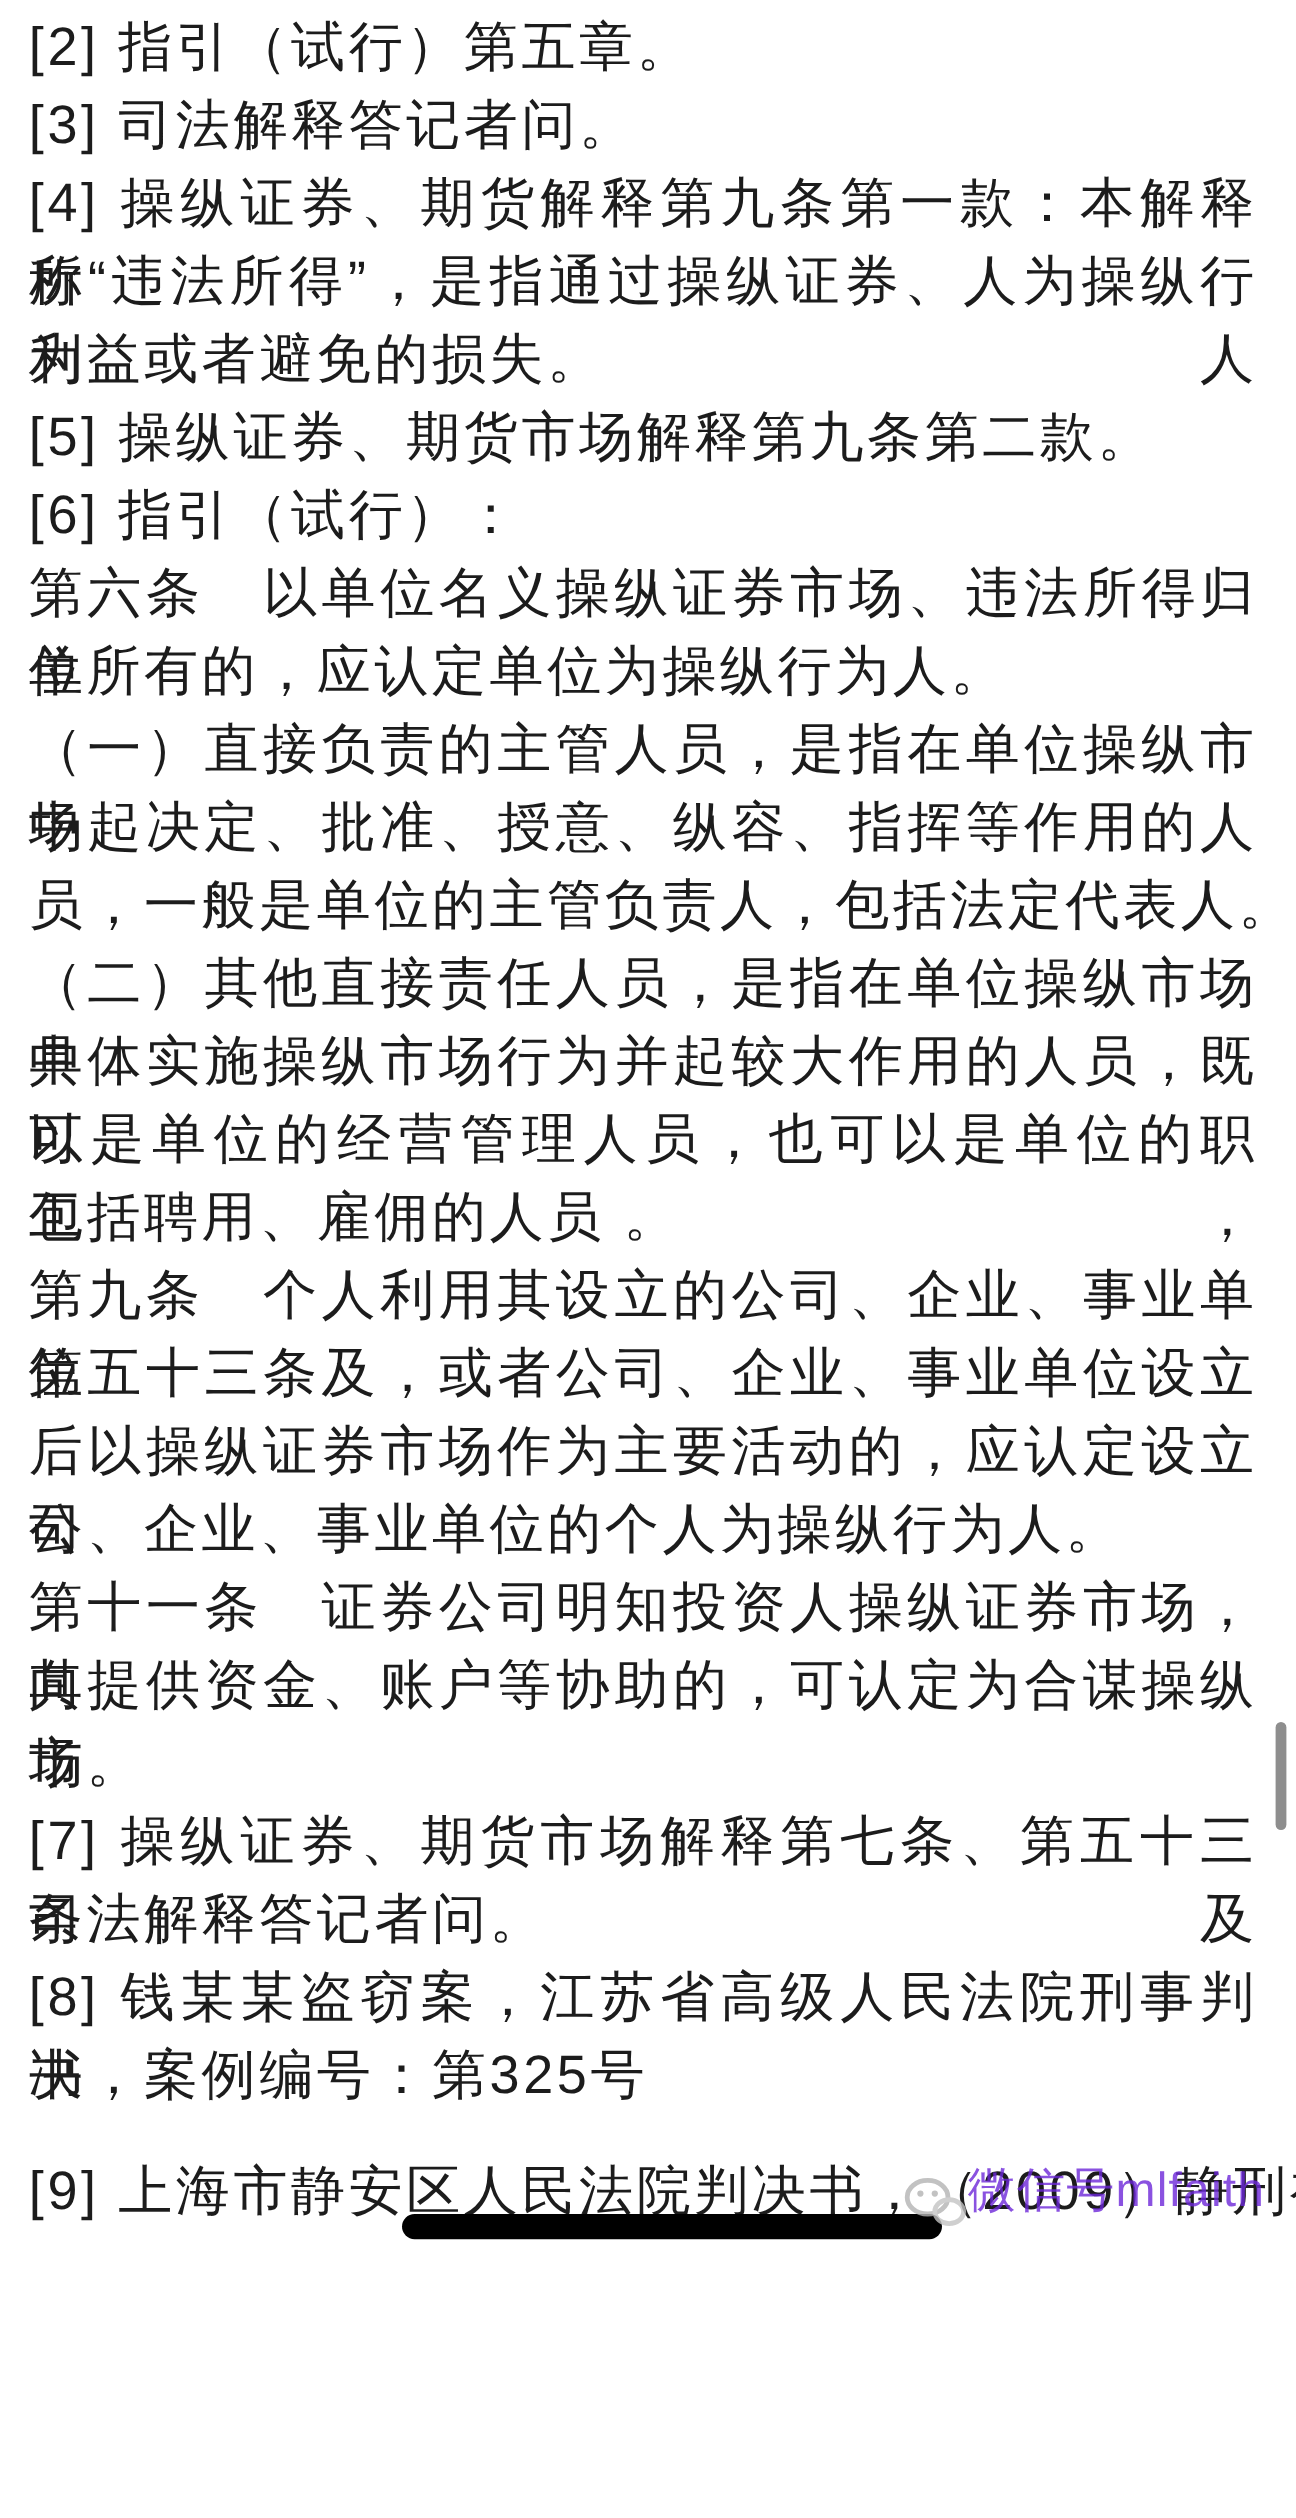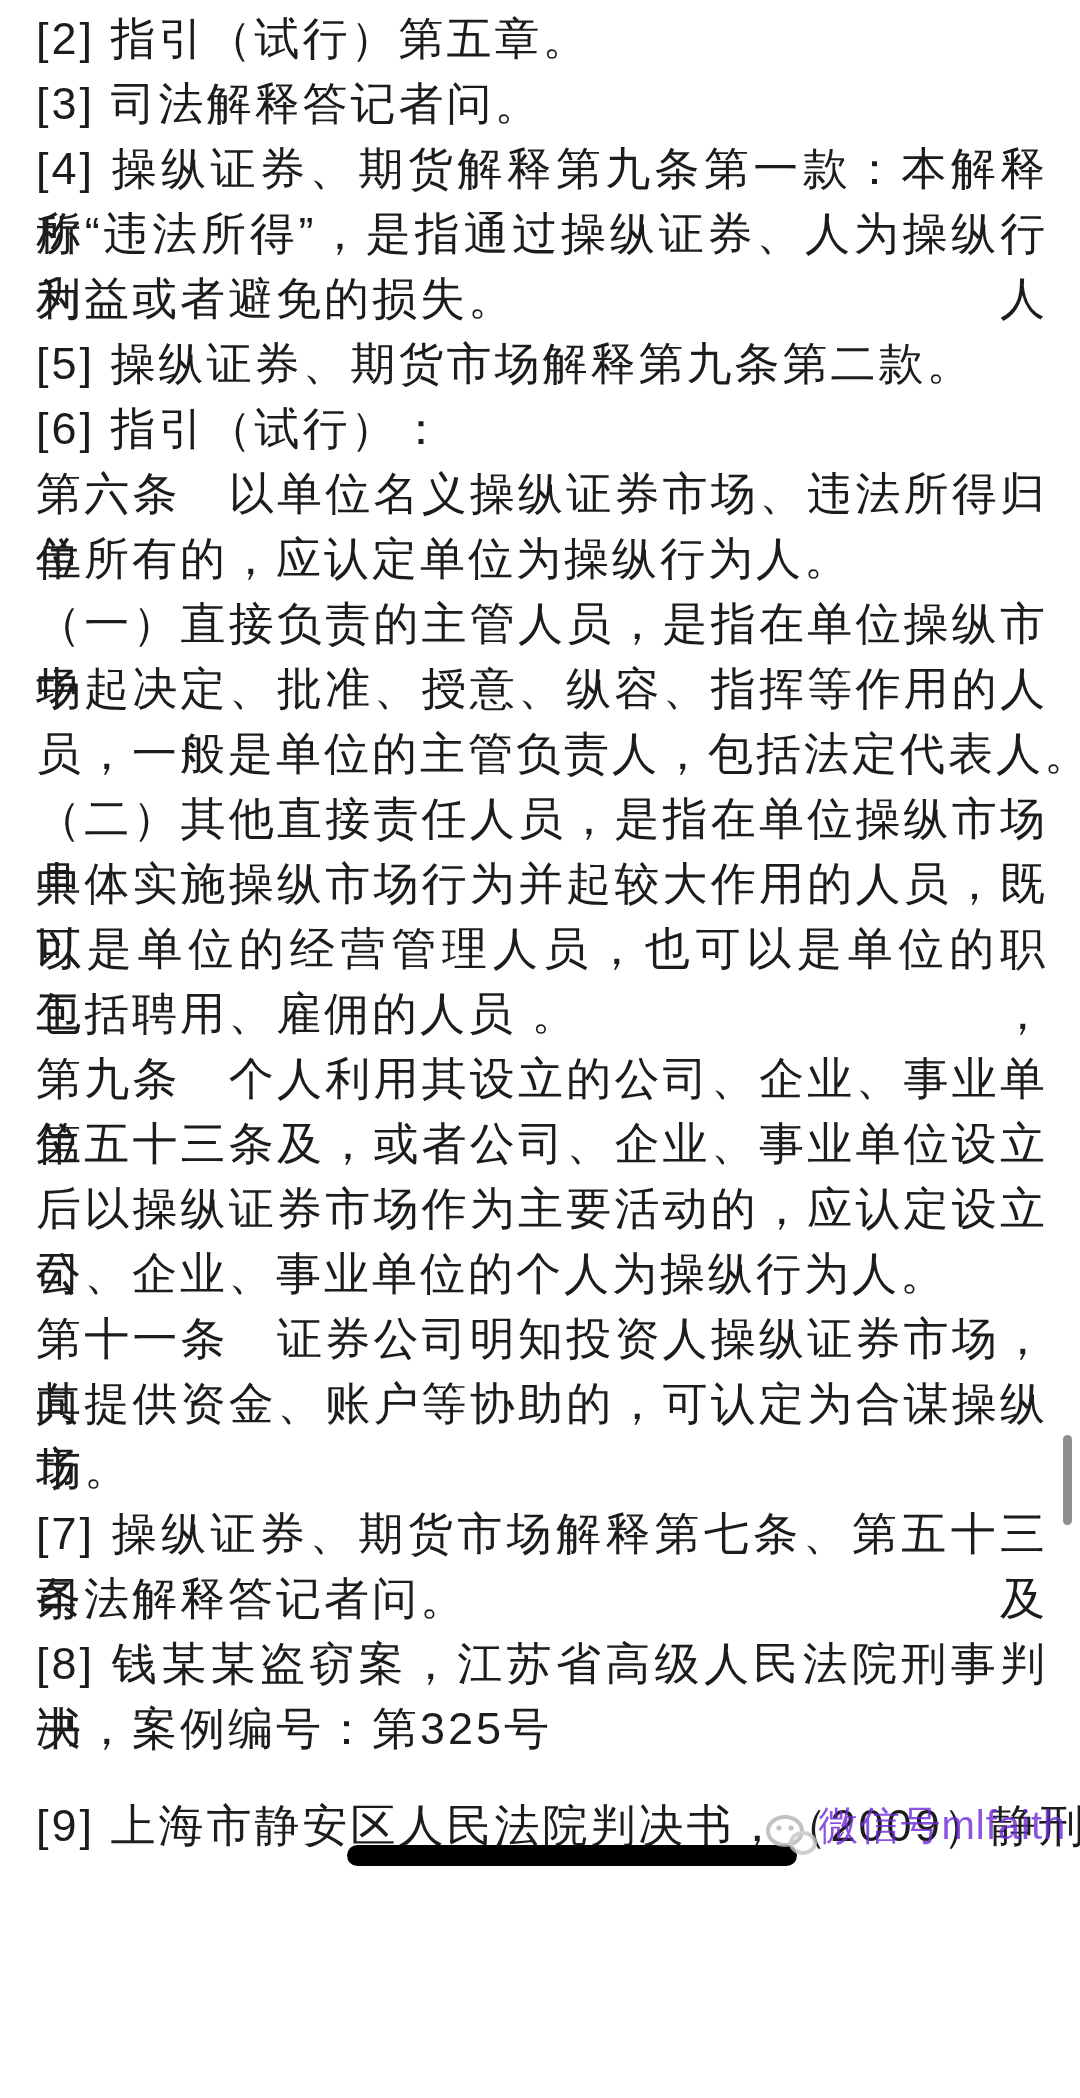--- a/index.html
+++ b/index.html
@@ -6,21 +6,21 @@
   .screen{
     position:relative;
     width:1080px;height:2098px;
     background:#ffffff;
     overflow:hidden;
     font-family:"Liberation Sans", sans-serif;
     color:#1c1c1c;
   }
   .content{
     position:absolute;
-    left:36px;right:32px;top:6px;
+    left:24px;right:32px;top:6px;
   }
   .line{
     height:65px;
     line-height:65px;
     font-size:45px;
     letter-spacing:3px;
     white-space:nowrap;
     color:#1c1c1c;
   }
   .line.fill{

